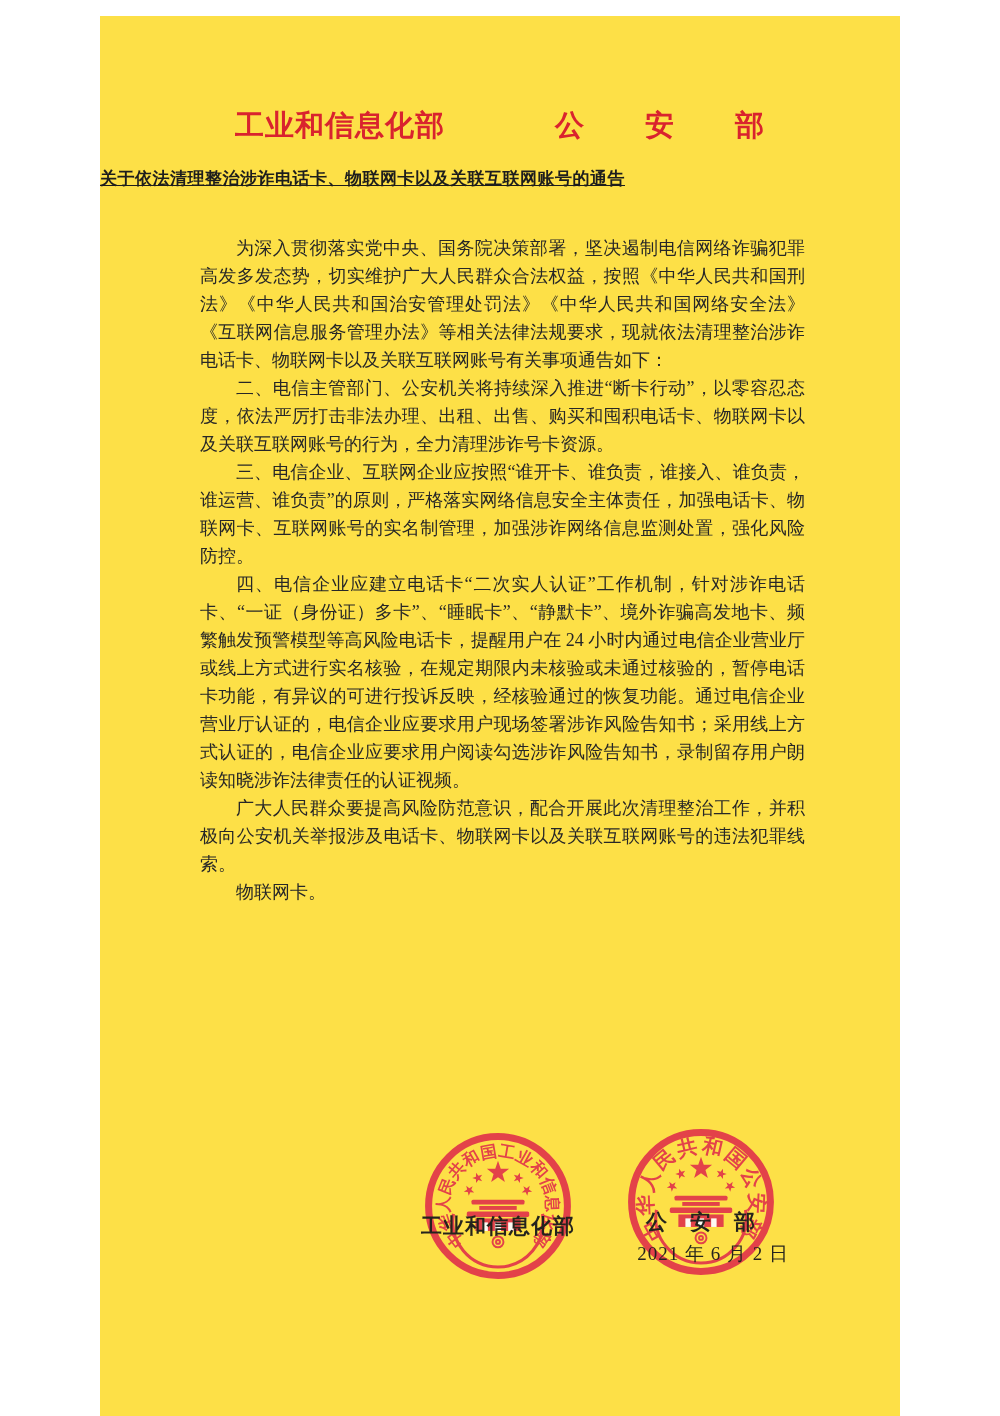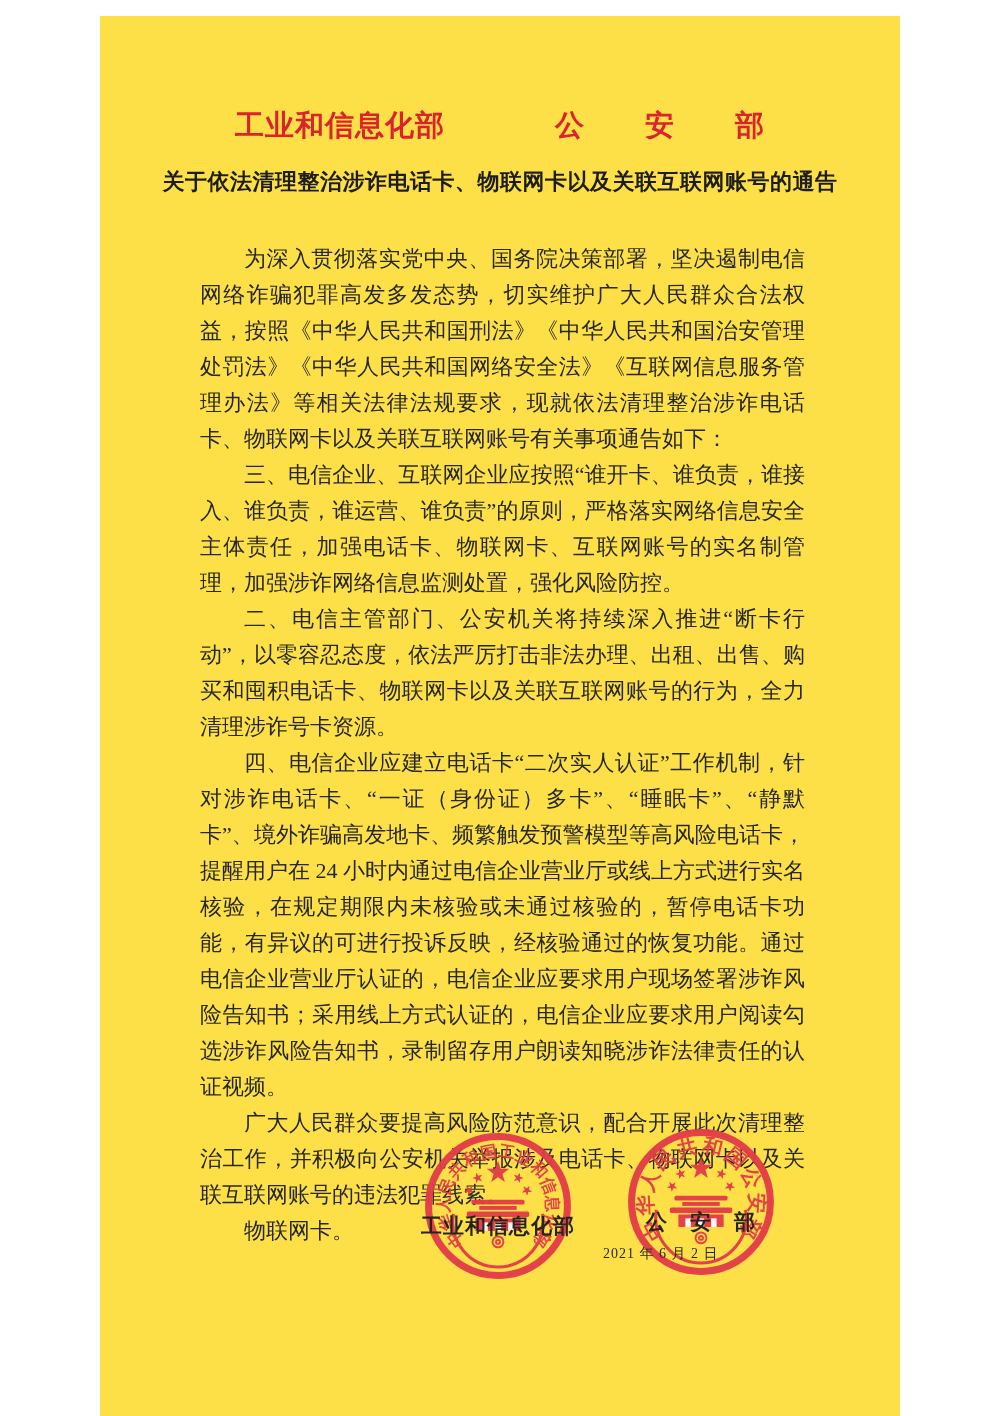--- a/index.html
+++ b/index.html
@@ -20,30 +20,30 @@
     justify-content: center;
     align-items: baseline;
     font-size: 29px;
     font-weight: bold;
     color: #d9232e;
     letter-spacing: 1px;
   }
   .ministry-right { margin-left: 110px; }
   .doc-title {
     margin-top: 21px;
-    text-align: center;
-    font-size: 22px;
+    font-size: 17px;
     font-weight: bold;
     color: #1d1d1d;
     letter-spacing: 0.5px;
+    text-decoration: underline;
   }
   .doc-body {
     margin: 44px 95px 0 100px;
-    font-size: 22px;
-    line-height: 36px;
+    font-size: 18px;
+    line-height: 28px;
     text-align: justify;
     color: #272727;
   }
   .doc-body p { text-indent: 2em; }
   .seal {
     position: absolute;
     width: 156px;
     height: 156px;
     opacity: 0.96;
   }
@@ -73,43 +73,43 @@
     color: #1c1c1c;
     letter-spacing: 1px;
     line-height: 24px;
   }
   .sig-main { top: 86px; }
   .seal-date {
     position: absolute;
     left: -20px;
     right: -10px;
     top: 119px;
-    text-align: left;
-    font-size: 14px;
+    text-align: right;
+    font-size: 19px;
     color: #1c1c1c;
     letter-spacing: 1px;
     line-height: 22px;
   }
 </style>
 </head>
 <body>
 
 <div class="page">
 
   <div class="ministries">
     <span class="ministry">工业和信息化部</span>
     <span class="ministry ministry-right">公　　安　　部</span>
   </div>
 
   <h1 class="doc-title">关于依法清理整治涉诈电话卡、物联网卡以及关联互联网账号的通告</h1>
 
   <div class="doc-body">
     <p>为深入贯彻落实党中央、国务院决策部署，坚决遏制电信网络诈骗犯罪高发多发态势，切实维护广大人民群众合法权益，按照《中华人民共和国刑法》《中华人民共和国治安管理处罚法》《中华人民共和国网络安全法》《互联网信息服务管理办法》等相关法律法规要求，现就依法清理整治涉诈电话卡、物联网卡以及关联互联网账号有关事项通告如下：</p>
+    <p>二、电信主管部门、公安机关将持续深入推进“断卡行动”，以零容忍态度，依法严厉打击非法办理、出租、出售、购买和囤积电话卡、物联网卡以及关联互联网账号的行为，全力清理涉诈号卡资源。</p>
     <p>三、电信企业、互联网企业应按照“谁开卡、谁负责，谁接入、谁负责，谁运营、谁负责”的原则，严格落实网络信息安全主体责任，加强电话卡、物联网卡、互联网账号的实名制管理，加强涉诈网络信息监测处置，强化风险防控。</p>
-    <p>二、电信主管部门、公安机关将持续深入推进“断卡行动”，以零容忍态度，依法严厉打击非法办理、出租、出售、购买和囤积电话卡、物联网卡以及关联互联网账号的行为，全力清理涉诈号卡资源。</p>
     <p>四、电信企业应建立电话卡“二次实人认证”工作机制，针对涉诈电话卡、“一证（身份证）多卡”、“睡眠卡”、“静默卡”、境外诈骗高发地卡、频繁触发预警模型等高风险电话卡，提醒用户在 24 小时内通过电信企业营业厅或线上方式进行实名核验，在规定期限内未核验或未通过核验的，暂停电话卡功能，有异议的可进行投诉反映，经核验通过的恢复功能。通过电信企业营业厅认证的，电信企业应要求用户现场签署涉诈风险告知书；采用线上方式认证的，电信企业应要求用户阅读勾选涉诈风险告知书，录制留存用户朗读知晓涉诈法律责任的认证视频。</p>
     <p>广大人民群众要提高风险防范意识，配合开展此次清理整治工作，并积极向公安机关举报涉及电话卡、物联网卡以及关联互联网账号的违法犯罪线索。</p>
     <p>物联网卡。</p>
   </div>
 
   <div class="seal seal-left">
     <svg viewBox="0 0 200 200">
       <defs>
         <polygon id="star" points="0,-10 2.35,-3.24 9.51,-3.09 3.8,1.24 5.88,8.09 0,4 -5.88,8.09 -3.8,1.24 -9.51,-3.09 -2.35,-3.24"></polygon>
         <path id="ring-arc" d="M 55.5,144.5 A 63,63 0 1 1 144.5,144.5" fill="none"></path>

